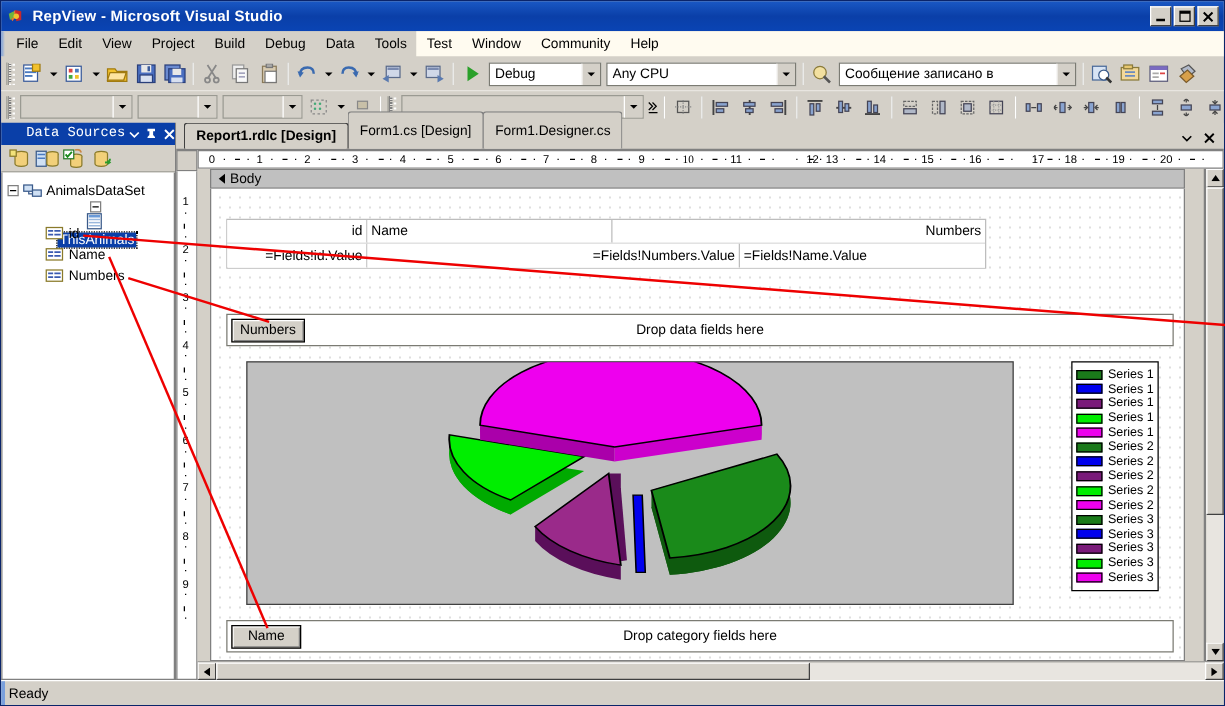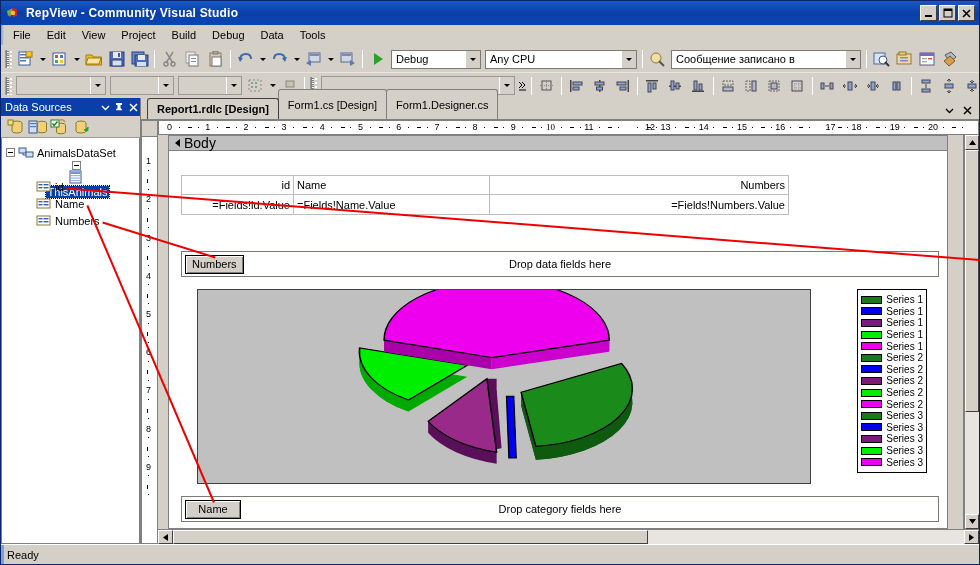--- a/index.html
+++ b/index.html
@@ -144,21 +144,22 @@
     width: 140px; flex: 0 0 140px;
     background: #d4d0c8;
     display: flex; flex-direction: column;
     border-right: 1px solid #808080;
   }
   .ds-caption {
     height: 18px; flex: 0 0 18px;
     background: #0a3fa8;
     color: #fff; font-size: 11px;
     display: flex; align-items: center;
-    padding-left: 4px;
+    padding-left: 20px;
+    font-family: Liberation Mono, monospace;
   }
   .ds-caption .cap-title { flex: 1 1 auto; white-space: nowrap; }
   .ds-cap-btn {
     width: 14px; height: 14px;
     display: flex; align-items: center; justify-content: center;
     color: #fff; font-size: 10px; flex: 0 0 14px;
   }
   .ds-toolbar {
     height: 22px; flex: 0 0 22px;
     background: #d4d0c8;
@@ -244,21 +245,21 @@
   }
   .canvas {
     flex: 1 1 auto; background: #d4d0c8;
     position: relative; overflow: hidden;
     border-right: 1px solid #808080;
   }
   .body-band {
     position: absolute; left: 10px; top: 0; right: 15px; height: 16px;
     background: #c0c0c0; border: 1px solid #808080;
     display: flex; align-items: center; padding-left: 6px;
-    font-size: 14px; color: #000;
+    font-size: 11px; color: #000;
   }
   .body-band .bb-tri {
     width: 0; height: 0; margin-right: 4px;
     border-top: 4px solid transparent; border-bottom: 4px solid transparent;
     border-right: 5px solid #000;
   }
   .report-surface {
     position: absolute; left: 10px; top: 16px; right: 15px; bottom: 0;
     background: #fff;
     border: 1px solid #808080; border-top: none;
@@ -382,21 +383,21 @@
 
   <div class="titlebar">
     <div class="title-icon">
       <svg width="16" height="16" viewBox="0 0 16 16">
         <path d="M3 9 L7 3 L9 6 L5 12 Z" fill="#e8762c"></path>
         <path d="M7 3 L12 4 L12 11 L8 12 Z" fill="#c7282c"></path>
         <path d="M2 6 L6 4 L7 8 L3 11 Z" fill="#6db33f"></path>
         <circle cx="8" cy="8" r="2.2" fill="#f2c12c"></circle>
       </svg>
     </div>
-    <div class="title-text">RepView - Community Visual Studio</div>
+    <div class="title-text">RepView - Microsoft Visual Studio</div>
     <div class="win-btns">
       <div class="win-btn">
         <svg width="9" height="9">
             <rect x="1" y="6" width="7" height="2" fill="#000"></rect>
           </svg>
       </div>
       <div class="win-btn">
         <svg width="10" height="10">
             <rect x="1" y="1" width="8" height="8" fill="none" stroke="#000" stroke-width="1"></rect>
             <rect x="1" y="1" width="8" height="2" fill="#000"></rect>
@@ -412,20 +413,26 @@
 
   <div class="menubar">
     <div class="menu-item">File</div>
     <div class="menu-item">Edit</div>
     <div class="menu-item">View</div>
     <div class="menu-item">Project</div>
     <div class="menu-item">Build</div>
     <div class="menu-item">Debug</div>
     <div class="menu-item">Data</div>
     <div class="menu-item">Tools</div>
+    <div class="menubar-fill" style="display:flex;align-items:center;">
+      <div class="menu-item">Test</div>
+      <div class="menu-item">Window</div>
+      <div class="menu-item">Community</div>
+      <div class="menu-item">Help</div>
+    </div>
   </div>
 
   <div class="toolbar">
     <div class="grip"></div>
     <div class="tb-btn">
       <svg width="17" height="16">
           <rect x="2" y="1" width="11" height="13" fill="#fff" stroke="#3a5a9a"></rect>
           <rect x="3" y="3" width="9" height="1.5" fill="#4a7ac0"></rect>
           <rect x="3" y="6" width="9" height="1.5" fill="#4a7ac0"></rect>
           <rect x="3" y="9" width="6" height="1.5" fill="#4a7ac0"></rect>
@@ -1059,22 +1066,22 @@
               <div class="report-surface">
 
                 <div class="rtable">
                   <div class="rrow">
                     <div class="rcell c1">id</div>
                     <div class="rcell c2">Name</div>
                     <div class="rcell c3">Numbers</div>
                   </div>
                   <div class="rrow">
                     <div class="rcell c1">=Fields!id.Value</div>
+                    <div class="rcell c3">=Fields!Numbers.Value</div>
                     <div class="rcell c2">=Fields!Name.Value</div>
-                    <div class="rcell c3">=Fields!Numbers.Value</div>
                   </div>
                 </div>
 
                 <div class="chart-region">
 
                   <div class="drop-bar" style="left:0;top:0;right:0;height:26px;">
                     <div class="drop-label">Drop data fields here</div>
                     <div class="fld-btn" id="btn-numbers">Numbers</div>
                   </div>
 

